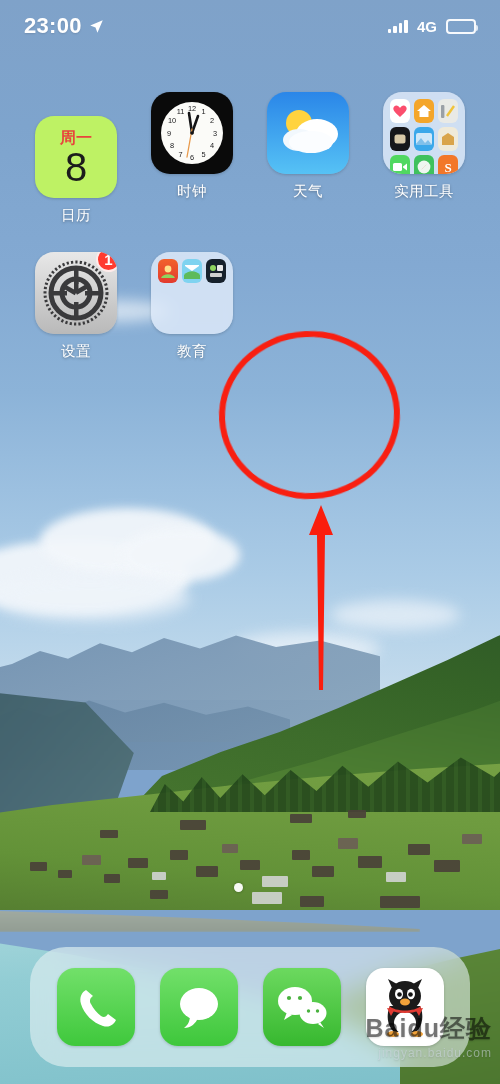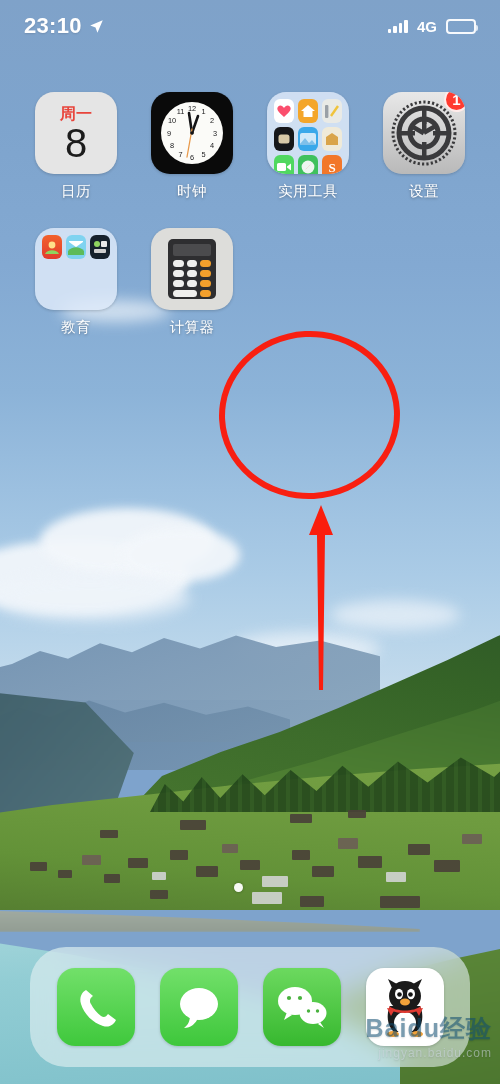--- a/index.html
+++ b/index.html
@@ -100,22 +100,22 @@
   .icon { width:82px; height:82px; border-radius:19px; position:relative;
      overflow:hidden; box-shadow:0 1px 3px rgba(0,0,0,.18); }
   .lbl { margin-top:8px; font-size:14.5px; color:#fff; letter-spacing:.4px;
      text-shadow:0 1px 3px rgba(0,0,0,.35); white-space:nowrap; }
   .badge { position:absolute; top:-5px; right:-4px; min-width:25px; height:25px;
      background:#ff3b30; border:2px solid rgba(255,255,255,.9); border-radius:13px;
      color:#fff; font-size:15px; font-weight:600; display:flex;
      align-items:center; justify-content:center; z-index:5; }
 
   
-  .ic-cal { background:#e5e5e5; display:flex; flex-direction:column;
-     align-items:center; justify-content:center; }
+  .ic-cal { background:#bef264; display:flex; flex-direction:column;
+     align-items:center; justify-content:center;margin-top:24px; }
   .cal-dow { color:#e8453c; font-size:16px; font-weight:600; line-height:1; margin-top:2px; }
   .cal-day { color:#1c1c1c; font-size:40px; font-weight:300; line-height:1; margin-top:1px; }
   
   .ic-mail { background:linear-gradient(#1e6ff0,#38b4fb);
      display:flex; align-items:center; justify-content:center; }
   
   .ic-clock { background:#0a0a0a; display:flex; align-items:center; justify-content:center; }
   
   .ic-weather { background:linear-gradient(#2a86e8,#56c2f5); position:relative; }
   
@@ -170,21 +170,21 @@
      display:flex; align-items:center; justify-content:center; }
   .ic-msg { background:linear-gradient(#72e06a,#3ec73b);
      display:flex; align-items:center; justify-content:center; }
   .ic-wechat { background:linear-gradient(#6cd95f,#37b82f);
      display:flex; align-items:center; justify-content:center; }
   .ic-qq { background:#fff; display:flex; align-items:center; justify-content:center; }
 
   
   .wm { position:absolute; right:8px; bottom:24px; z-index:60;
      text-align:right; opacity:.55; pointer-events:none; }
-  .wm-main { font-size:25px; font-weight:700; color:#0c4a6e; letter-spacing:1px;
+  .wm-main { font-size:25px; font-weight:700; color:#000000; letter-spacing:1px;
      text-shadow:0 1px 2px rgba(0,0,0,.25); }
   .wm-sub { font-size:12px; color:#c9d2dc; letter-spacing:1px; margin-top:1px;
      text-shadow:0 1px 2px rgba(0,0,0,.25); }
 </style>
 </head>
 <body>
 
 <div id="screen">
 
   <div>
@@ -236,21 +236,21 @@
       <div class="house" style="left:380px; top:96px; width:40px; height:12px;"></div>
     </div>
 
     <div class="bank-right"></div>
     <div class="shore"></div>
     <div class="lake"></div>
   </div>
 
   <div class="statusbar">
     <div class="sb-left">
-      <span class="sb-time">23:10</span>
+      <span class="sb-time">23:00</span>
       <svg class="loc-arrow" viewBox="0 0 24 24">
         <path d="M22 2 2 10.5l8.4 3.1L13.5 22z" fill="#fff"></path>
       </svg>
     </div>
     <div class="sb-right">
       <span class="bars">
         <i></i>
           <i></i>
           <i></i>
           <i></i>
@@ -293,20 +293,31 @@
           </g>
           <line x1="34" y1="34" x2="31" y2="14" stroke="#141416" stroke-width="2.6" stroke-linecap="round"></line>
           <line x1="34" y1="34" x2="40" y2="17" stroke="#141416" stroke-width="2.6" stroke-linecap="round"></line>
           <line x1="34" y1="30" x2="29" y2="58" stroke="#e8994a" stroke-width="1.3" stroke-linecap="round"></line>
           <circle cx="34" cy="34" r="1.8" fill="#141416"></circle>
         </svg>
       </div>
       <span class="lbl">时钟</span>
     </div>
 
+    <div class="app">
+      <div class="icon ic-weather">
+        <svg width="82" height="82" viewBox="0 0 82 82">
+          <circle cx="32" cy="31" r="13" fill="#ffd33f"></circle>
+          <ellipse cx="50" cy="42" rx="21" ry="15" fill="#fff"></ellipse>
+          <ellipse cx="32" cy="48" rx="16" ry="11" fill="#f2f8fd"></ellipse>
+          <ellipse cx="44" cy="50" rx="22" ry="11" fill="#fbfdff"></ellipse>
+        </svg>
+      </div>
+      <span class="lbl">天气</span>
+    </div>
 
 
 
     <div class="app">
       <div class="icon ic-folder">
         <span class="mini" style="background:#fff">
           <svg width="100%" height="100%" viewBox="0 0 20 20">
               <path d="M10 16 C4 11 2 8 4.2 5.6 C6 3.6 8.6 4.6 10 7 C11.4 4.6 14 3.6 15.8 5.6 C18 8 16 11 10 16Z" fill="#fb4e6d"></path>
             </svg>
         </span>
@@ -405,41 +416,20 @@
         <span class="mini mini-e"></span>
         <span class="mini mini-e"></span>
         <span class="mini mini-e"></span>
         <span class="mini mini-e"></span>
         <span class="mini mini-e"></span>
         <span class="mini mini-e"></span>
       </div>
       <span class="lbl">教育</span>
     </div>
 
-    <div class="app">
-      <div class="icon ic-calc">
-        <div class="calc-body">
-          <div class="calc-scr"></div>
-          <div class="calc-keys">
-            <span class="k"></span>
-              <span class="k"></span>
-              <span class="k o"></span>
-            <span class="k"></span>
-              <span class="k"></span>
-              <span class="k o"></span>
-            <span class="k"></span>
-              <span class="k"></span>
-              <span class="k o"></span>
-            <span class="k wide"></span>
-              <span class="k o"></span>
-          </div>
-        </div>
-      </div>
-      <span class="lbl">计算器</span>
-    </div>
 
     <div class="app"></div>
   </div>
 
   <div class="ellipse"></div>
 
   <svg class="arrow" viewBox="0 0 42 185">
     <path d="M21 0 L33 30 L25 30 L23 185 L19 185 L17 30 L9 30 Z" fill="#fa1e0e"></path>
   </svg>
 

